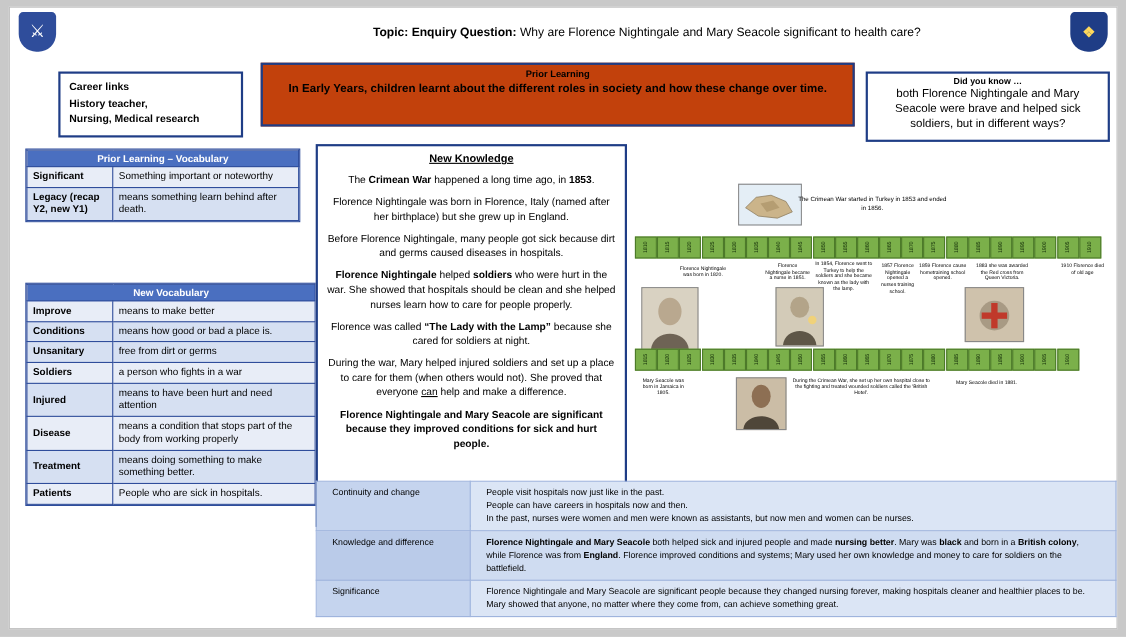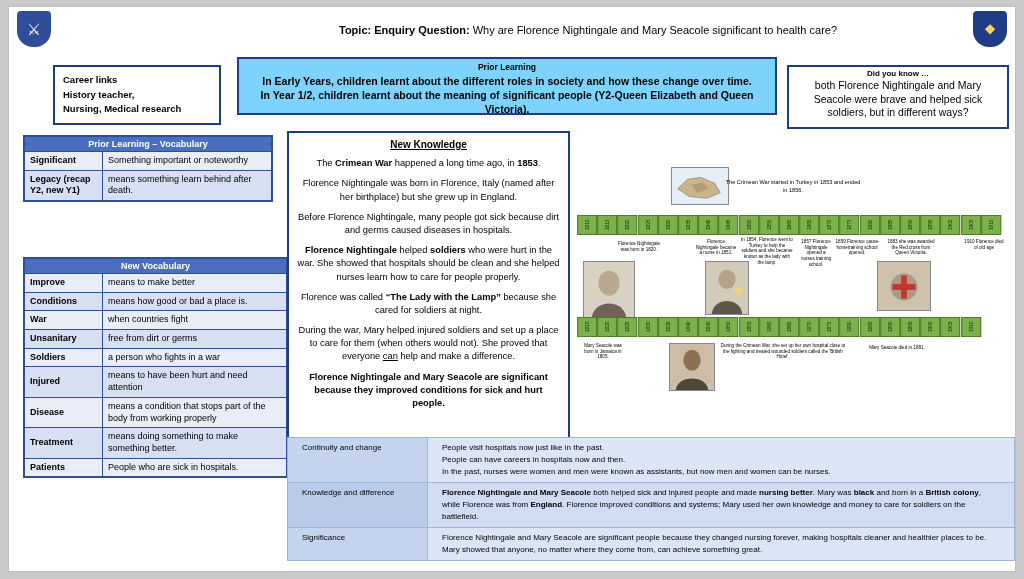--- a/index.html
+++ b/index.html
@@ -44,21 +44,21 @@
   }
   .hdr-topic b { font-weight:bold; }
   
   .career-box {
     position:absolute; left:44px; top:58px; width:168px; height:60px;
     border:2px solid #1f3d86; background:#fff;
     padding:6px 8px; font-size:9.5px; font-weight:bold; line-height:1.55;
   }
   .prior-learning-box {
     position:absolute; left:228px; top:50px; width:540px; height:58px;
-    border:2px solid #1f3d86; background:#7dd3fc;
+    border:2px solid #1f3d86; background:#c2410c;
     padding:3px 6px; text-align:center;
   }
   .prior-learning-box .pl-title { font-weight:bold; font-size:8.5px; }
   .prior-learning-box .pl-body { font-size:10.5px; font-weight:bold; line-height:1.35; margin-top:2px; }
   .didyouknow-box {
     position:absolute; left:778px; top:58px; width:222px; height:64px;
     border:2px solid #1f3d86; background:#fff;
     padding:2px 8px; text-align:center;
   }
   .didyouknow-box .dyk-title { font-size:8px; font-weight:bold; }
@@ -141,21 +141,20 @@
 
   <div class="career-box">
     <div>Career links</div>
     <div>History teacher,</div>
     <div>Nursing, Medical research</div>
   </div>
 
   <div class="prior-learning-box">
     <div class="pl-title">Prior Learning</div>
     <div class="pl-body">In Early Years, children learnt about the different roles in society and how these change over time.</div>
-    <div class="pl-body" style="margin-top:0">In Year 1/2, children learnt about the meaning of significant people (Y2-Queen Elizabeth and Queen Victoria).</div>
   </div>
 
   <div class="didyouknow-box">
     <div class="dyk-title">Did you know …</div>
     <div class="dyk-body">both Florence Nightingale and Mary Seacole were brave and helped sick soldiers, but in different ways?</div>
   </div>
 
   <div class="vocab vocab1">
     <table class="vtable">
       <tbody>
@@ -180,24 +179,20 @@
           <tr>
             <th colspan="2">New Vocabulary</th>
           </tr>
       <tr>
         <td class="term">Improve</td>
         <td class="def">means to make better</td>
       </tr>
       <tr class="alt">
         <td class="term">Conditions</td>
         <td class="def">means how good or bad a place is.</td>
-      </tr>
-      <tr>
-        <td class="term">War</td>
-        <td class="def">when countries fight</td>
       </tr>
       <tr class="alt">
         <td class="term">Unsanitary</td>
         <td class="def">free from dirt or germs</td>
       </tr>
       <tr>
         <td class="term">Soldiers</td>
         <td class="def">a person who fights in a war</td>
       </tr>
       <tr class="alt">

